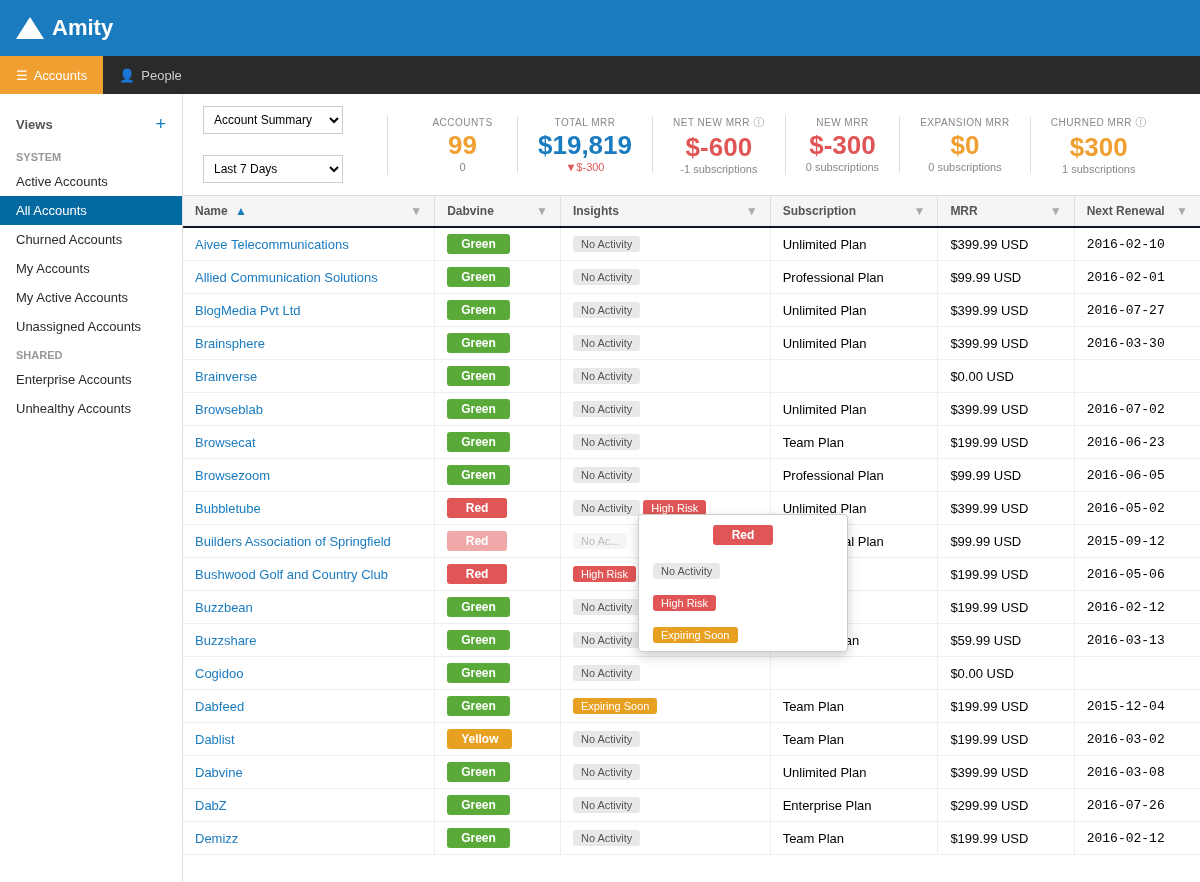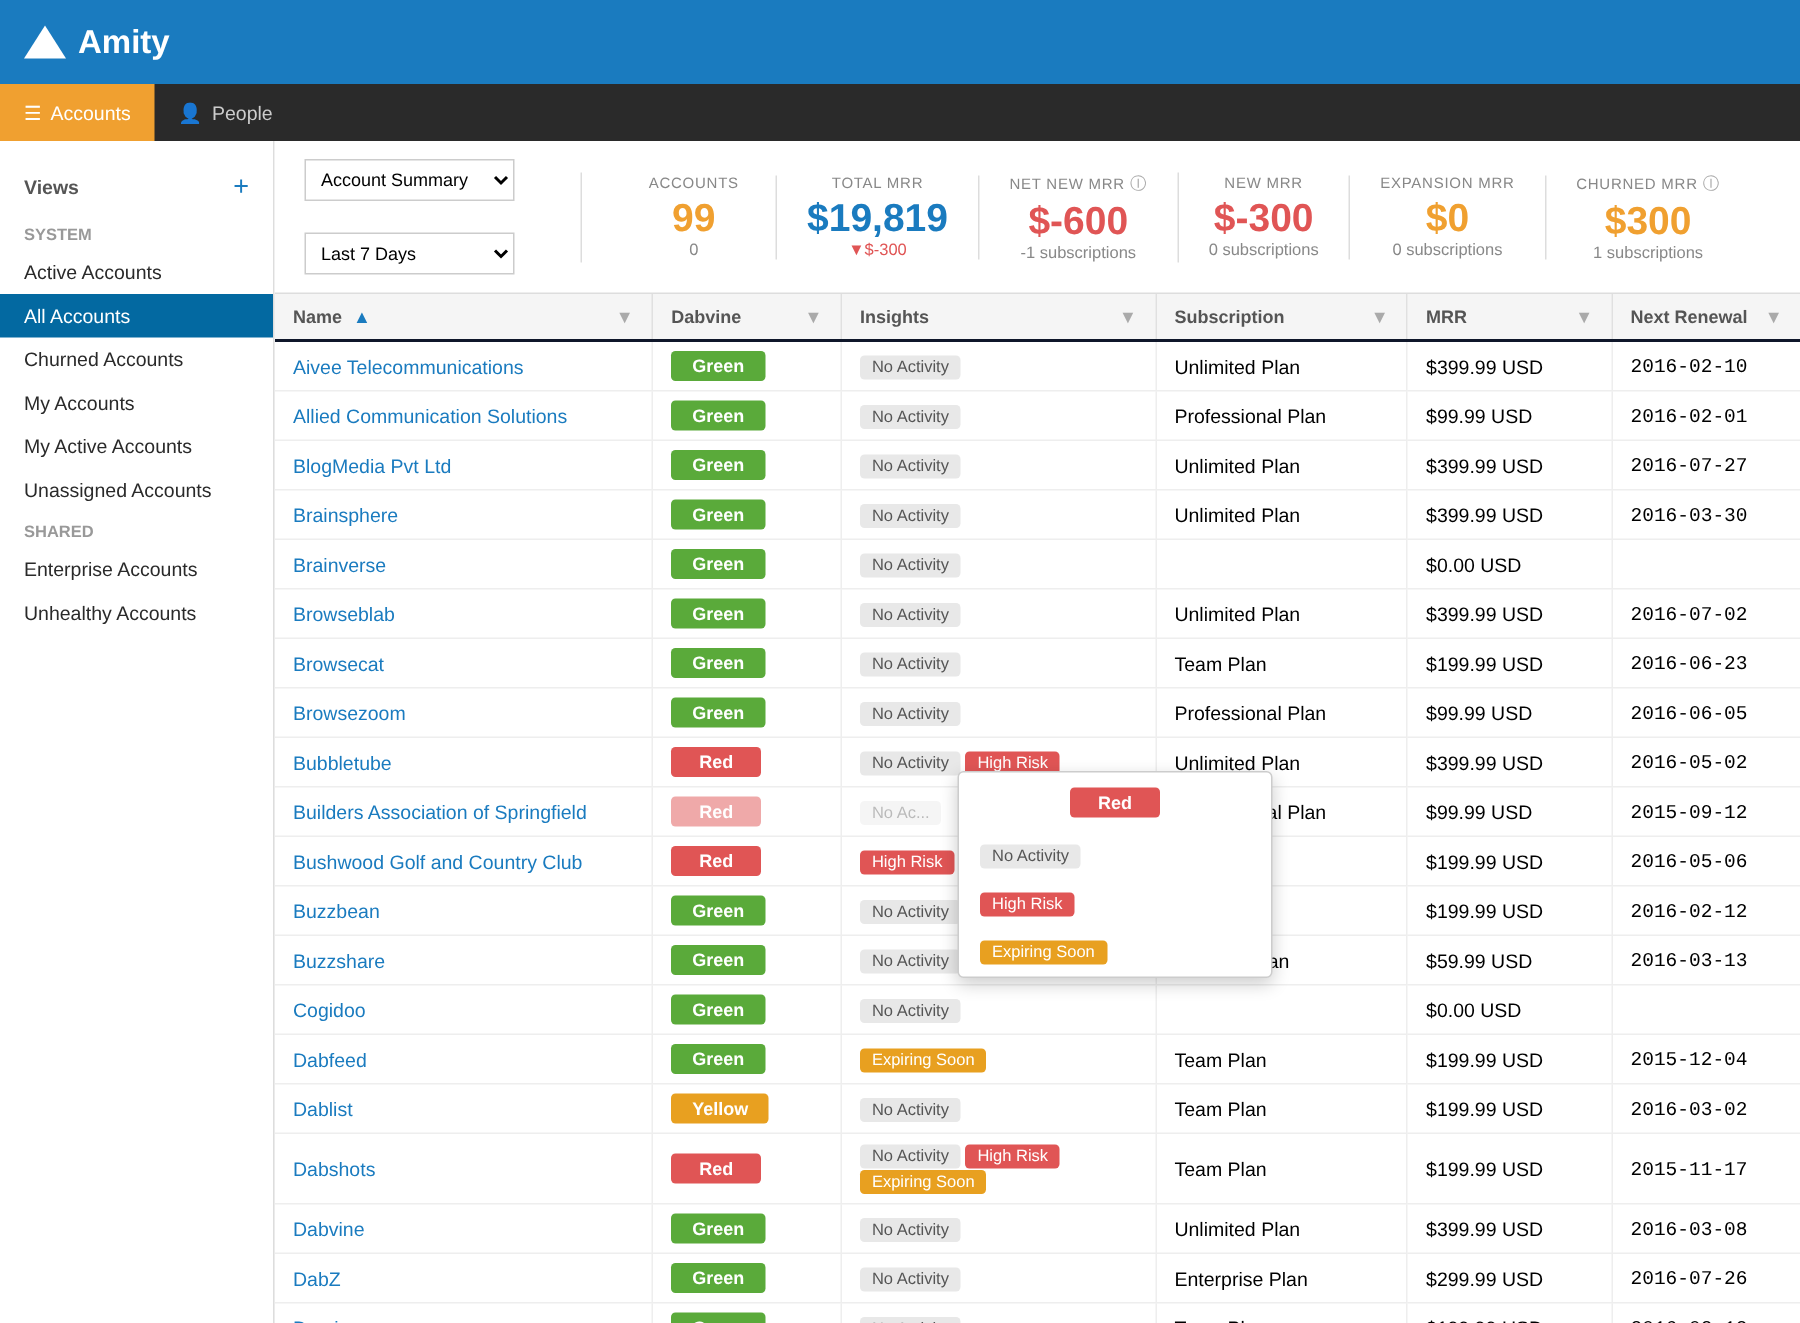--- a/index.html
+++ b/index.html
@@ -340,28 +340,20 @@
             </tr>
             <tr>
               <td class="col-name"><a class="account-link">Dablist</a></td>
               <td class="col-health"><span class="badge badge-yellow">Yellow</span></td>
               <td class="col-insights"><span class="insight-tag tag-no-activity">No Activity</span></td>
               <td class="col-subscription">Team Plan</td>
               <td class="col-mrr">$199.99 USD</td>
               <td class="col-renewal">2016-03-02</td>
             </tr>
             <tr>
-              <td class="col-name"><a class="account-link">Dabshots</a></td>
-              <td class="col-health"><span class="badge badge-red">Red</span></td>
-              <td class="col-insights"><span class="insight-tag tag-no-activity">No Activity</span><span class="insight-tag tag-high-risk">High Risk</span><span class="insight-tag tag-expiring-soon">Expiring Soon</span></td>
-              <td class="col-subscription">Team Plan</td>
-              <td class="col-mrr">$199.99 USD</td>
-              <td class="col-renewal">2015-11-17</td>
-            </tr>
-            <tr>
               <td class="col-name"><a class="account-link">Dabvine</a></td>
               <td class="col-health"><span class="badge badge-green">Green</span></td>
               <td class="col-insights"><span class="insight-tag tag-no-activity">No Activity</span></td>
               <td class="col-subscription">Unlimited Plan</td>
               <td class="col-mrr">$399.99 USD</td>
               <td class="col-renewal">2016-03-08</td>
             </tr>
             <tr>
               <td class="col-name"><a class="account-link">DabZ</a></td>
               <td class="col-health"><span class="badge badge-green">Green</span></td>

